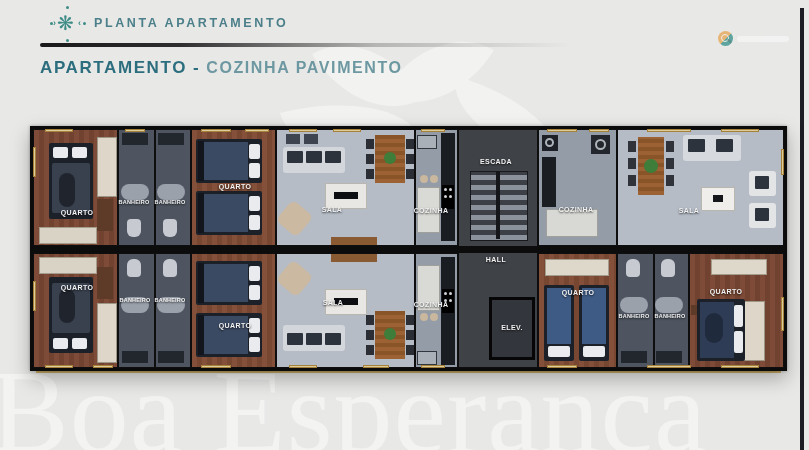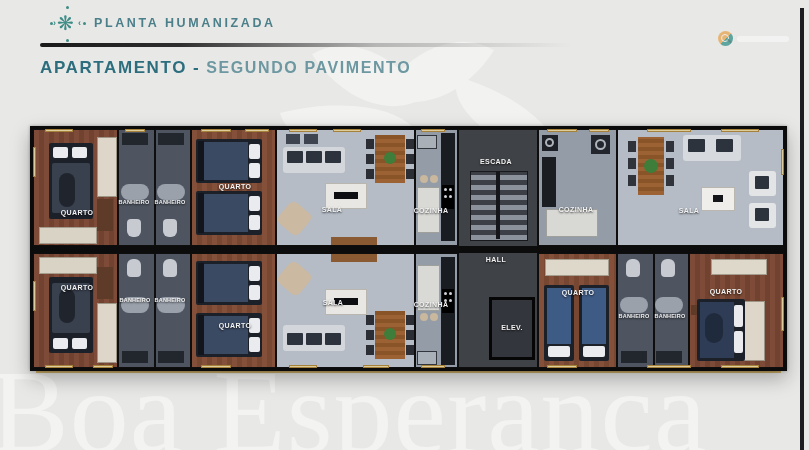--- a/index.html
+++ b/index.html
@@ -73,24 +73,24 @@
 
 <div class="hdr logo-mark">
   <span class="c">❋</span>
   <span class="dot" style="left:16px;top:0;"></span>
   <span class="dot" style="left:16px;top:33px;"></span>
   <span class="dot" style="left:0;top:16px;"></span>
   <span class="dot" style="left:33px;top:16px;"></span>
   <span class="chev" style="left:3px;top:13px;">›</span>
   <span class="chev" style="left:28px;top:13px;">‹</span>
 </div>
-<div class="hdr logo-text">PLANTA HUMANIZADA</div>
+<div class="hdr logo-text">PLANTA APARTAMENTO</div>
 <div class="hdr divider"></div>
 <div class="hdr title-row">
-  <span class="title-main">APARTAMENTO</span><span class="title-sep">-</span><span class="title-sub">SEGUNDO PAVIMENTO</span>
+  <span class="title-main">APARTAMENTO</span><span class="title-sep">-</span><span class="title-sub">COZINHA PAVIMENTO</span>
 </div>
 
 <div class="brand">
   <div class="ball">
     <div class="ring"></div>
     <div class="handle"></div>
   </div>
   <div class="txt"></div>
 </div>
 

